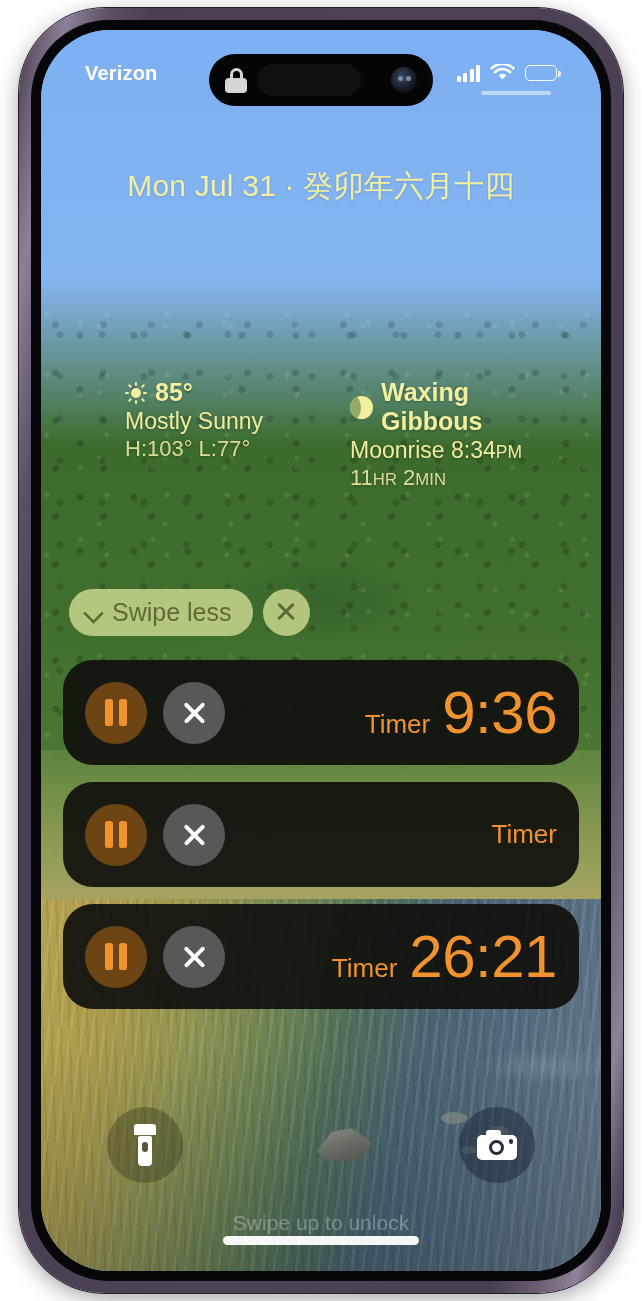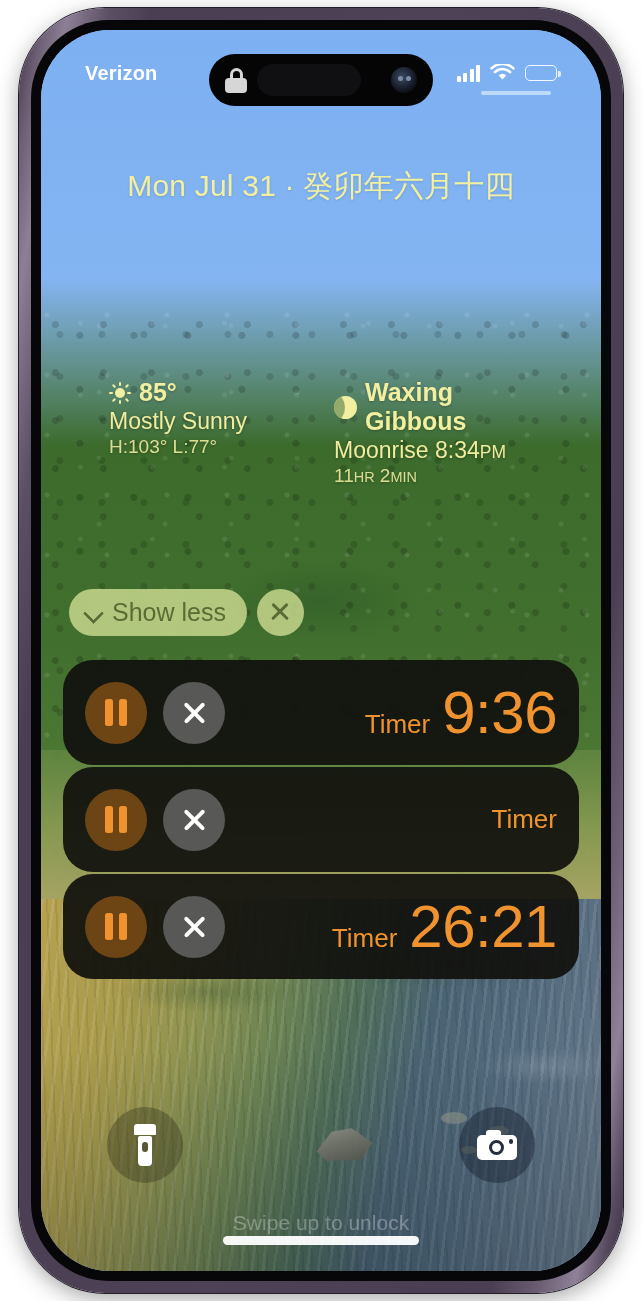--- a/index.html
+++ b/index.html
@@ -189,36 +189,36 @@
     text-shadow:0 1px 3px rgba(0,0,0,.12);
   }
   #time-label{
     color:#f2efa2; font-size:124px; font-weight:600; line-height:1.12;
     letter-spacing:-1px; margin-top:4px;
     text-shadow:0 2px 6px rgba(0,0,0,.1);
   }
 
   
   #widget-row{
-    position:absolute; left:0; top:348px; width:100%;
+    position:absolute; left:16px; top:348px; width:100%;
     display:flex; z-index:5; padding:0 68px; gap:26px;
   }
   .widget{ flex:1; }
   .widget-top{
     display:flex; align-items:center; gap:8px;
     color:#f2efa0; font-size:25px; font-weight:600;
     text-shadow:0 1px 3px rgba(0,0,0,.25);
   }
   .widget-line2{
     color:#f0eda0; font-size:23px; font-weight:500; margin-top:1px;
     text-shadow:0 1px 3px rgba(0,0,0,.3);
     white-space:nowrap;
   }
   .widget-line3{
-    color:#e8e79c; font-size:19px; font-weight:500; margin-top:1px;
+    color:#e8e79c; font-size:22px; font-weight:500; margin-top:1px;
     text-shadow:0 1px 3px rgba(0,0,0,.3); opacity:.92;
   }
   .small-caps{ font-size:.76em; }
   #sun-icon{ width:22px; height:22px; position:relative; flex:none; }
   #sun-icon .core{
     position:absolute; left:6px; top:6px; width:10px; height:10px;
     border-radius:50%; background:#f2efa0;
   }
   #sun-icon .ray{ position:absolute; background:#f2efa0; border-radius:1px; }
   #moon-icon{
@@ -271,21 +271,21 @@
   #notif-close-button .x-glyph{ width:22px; height:22px; }
   #notif-close-button .x-glyph::before,
   #notif-close-button .x-glyph::after{
     width:22px; height:3.4px; background:#5c6b34;
     margin-left:-11px; margin-top:-1.7px;
   }
   #notif-close-button .x-glyph::before{ transform:rotate(45deg); }
   #notif-close-button .x-glyph::after{ transform:rotate(-45deg); }
 
   
-  #timer-list{ padding:16px 22px; display:flex; flex-direction:column; gap:2px; margin-top:6px; }
+  #timer-list{ padding:16px 22px; display:flex; flex-direction:column; gap:17px; margin-top:6px; }
   .timer-card{
     height:105px; border-radius:30px;
     background:rgba(17,17,14,.93);
     display:flex; align-items:center; padding:0 22px;
   }
   .pause-button{
     width:62px; height:62px; border-radius:50%;
     background:#6d4514; flex:none;
     display:flex; align-items:center; justify-content:center; gap:6px;
   }
@@ -466,21 +466,21 @@
     </div>
 
   </div>
 
   <div id="notif-section">
 
     <div id="notif-header">
 
       <div id="show-less-button">
         <span class="chevron-down"></span>
-        <span id="show-less-label">Show less</span>
+        <span id="show-less-label">Swipe less</span>
       </div>
 
       <div id="notif-close-button">
         <span class="x-glyph"></span>
       </div>
     </div>
 
     <div id="timer-list">
 
       <div class="timer-card">

